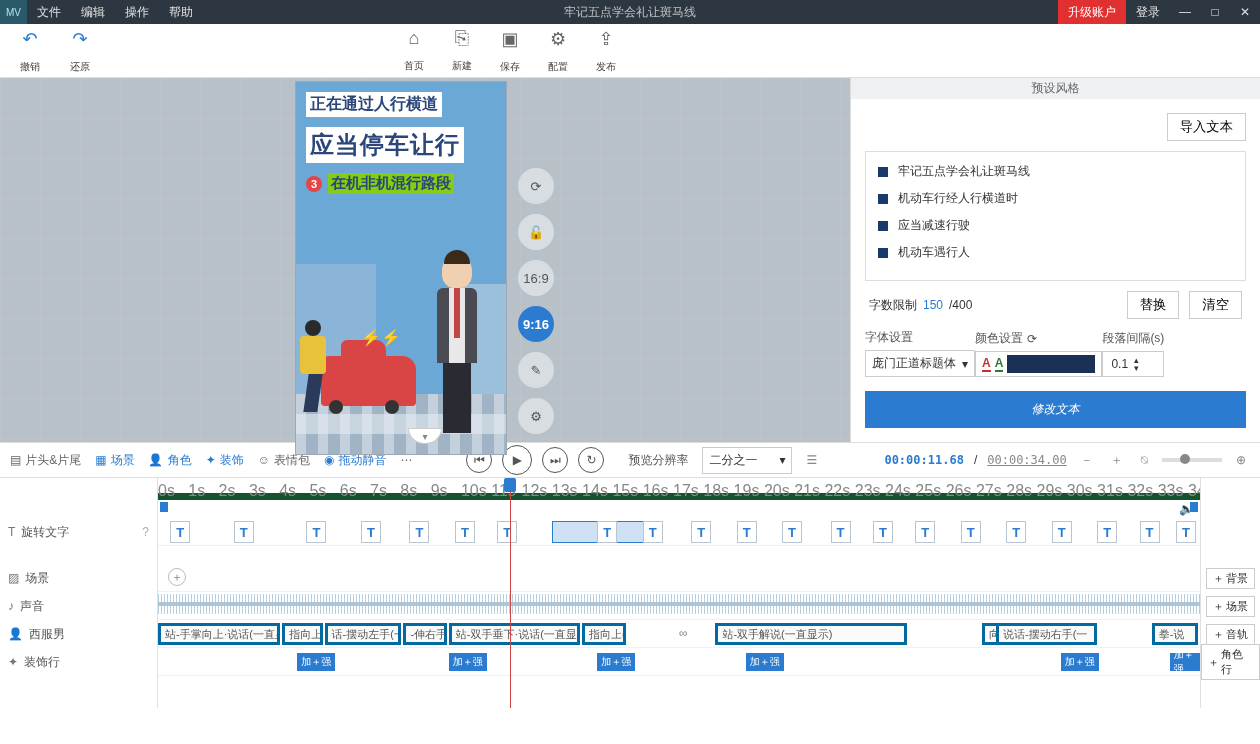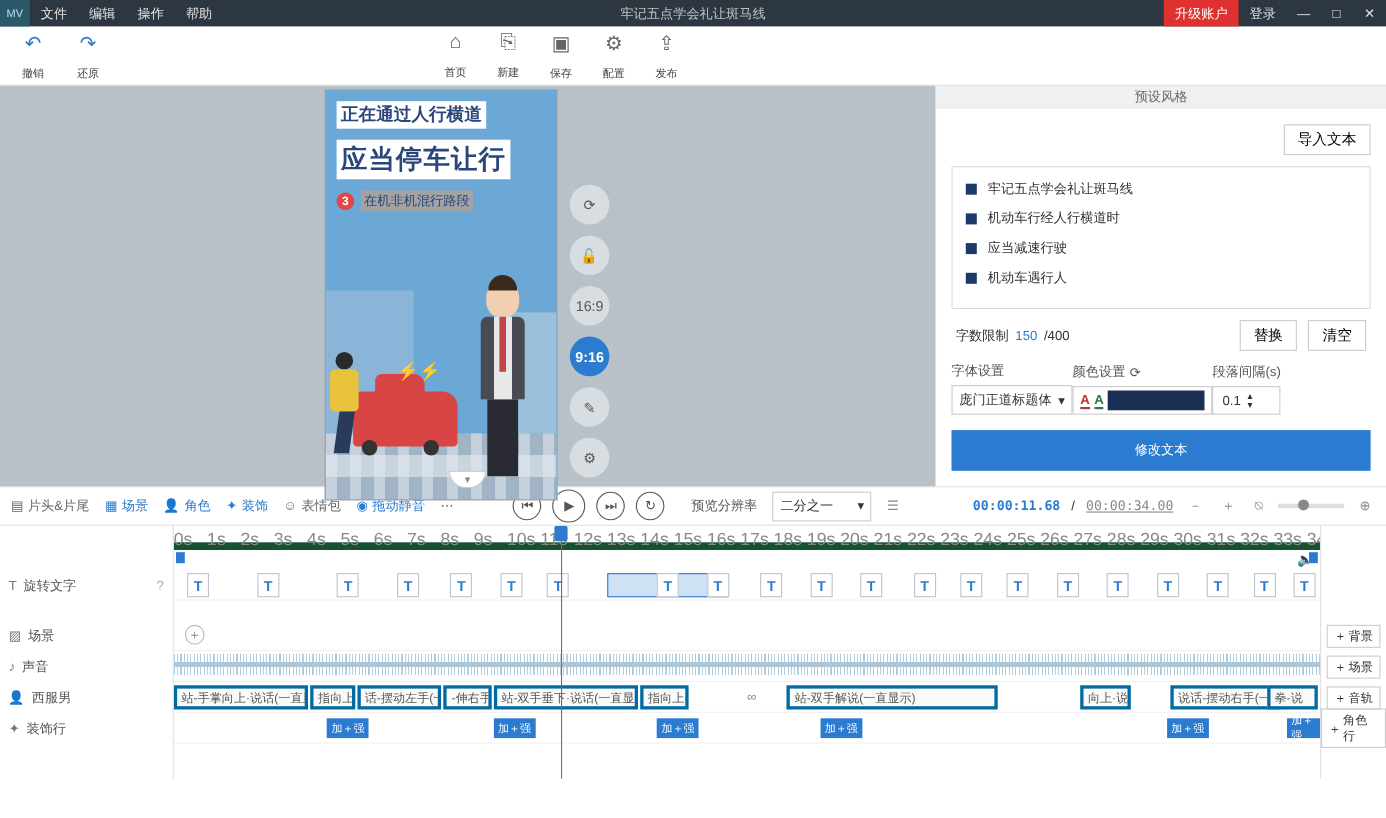--- a/index.html
+++ b/index.html
@@ -29,21 +29,21 @@
 .canvas-zone { flex:1; background:#b9c1c8; display:flex; align-items:flex-start; justify-content:center; position:relative; }
 .canvas-zone::before { content:""; position:absolute; inset:0;
  background-image:linear-gradient(#c5ccd3 1px,transparent 1px),linear-gradient(90deg,#c5ccd3 1px,transparent 1px);
  background-size:40px 40px; opacity:.35; }
 .stage-wrap { position:relative; display:flex; align-items:flex-start; }
 .stage { width:210px; height:372px; background:#6ba8d6; position:relative; margin-top:4px; box-shadow:0 0 0 1px #9ca8b2; overflow:hidden; }
 .stage .headline1 { font-weight:900; font-size:16px; color:#2a467a; background:#fff; margin:10px; padding:2px 4px; display:inline-block; }
 .stage .headline2 { font-weight:900; font-size:24px; color:#2a467a; background:#fff; margin:0 10px; padding:2px 4px; display:inline-block; letter-spacing:1px;}
 .stage .sub { margin:10px; display:flex; align-items:center; gap:6px; }
 .stage .badge { width:16px; height:16px; border-radius:50%; background:#e64545; color:#fff; display:flex; align-items:center; justify-content:center; font-size:11px; font-weight:bold; }
-.stage .subtxt { font-size:12px; font-weight:normal; color:#2a467a; background:#a3a3a3; padding:1px 3px; }
+.stage .subtxt { font-size:15px; font-weight:bold; color:#2a467a; background:#84cc16; padding:1px 3px; }
 .stage .scene { position:absolute; bottom:0; left:0; right:0; height:230px; }
 .road { position:absolute; bottom:0; left:0; right:0; height:60px; background:linear-gradient(#a0b4c5 0 20px,#c8d4de 20px 40px,#a0b4c5 40px 60px); }
 .road::after{content:"";position:absolute;top:0;left:0;right:0;height:100%;
  background:repeating-linear-gradient(90deg,#e8eef4 0 10px,transparent 10px 22px);opacity:.5;}
 .building1 { position:absolute; left:0; bottom:60px; width:80px; height:130px; background:#8ab5d8; }
 .building2 { position:absolute; right:0; bottom:60px; width:55px; height:110px; background:#9bc0dc; }
 .car { position:absolute; bottom:48px; left:25px; width:95px; height:50px; background:#d94545; border-radius:8px 14px 4px 4px; }
 .car::before{content:"";position:absolute;top:-16px;left:20px;width:45px;height:20px;background:#d94545;border-radius:6px 10px 0 0;}
 .car::after{content:"";position:absolute;bottom:-8px;left:8px;width:14px;height:14px;background:#333;border-radius:50%;box-shadow:56px 0 #333;}
 .bolt { position:absolute; top:-28px; left:40px; color:#d94545; font-size:16px;}
@@ -77,21 +77,21 @@
 .limit-row .blue { color:#2b7bd0; }
 .limit-row .actions { margin-left:auto; display:flex; gap:10px; }
 .settings-row { display:flex; align-items:flex-end; }
 .sgroup { display:flex; flex-direction:column; gap:4px; }
 .sgroup .lbl { font-size:12px; color:#555; display:flex; align-items:center; gap:4px;}
 .sel { border:1px solid #ccc; padding:4px 6px; display:flex; align-items:center; gap:6px; min-width:110px; justify-content:space-between; cursor:pointer;}
 .colorctl { display:flex; align-items:center; gap:4px; border:1px solid #ccc; padding:3px 6px;}
 .colorctl .Aicon{font-weight:bold;}
 .colorctl .swatch { width:88px; height:18px; background:#1a3055; }
 .spinner { border:1px solid #ccc; padding:4px 8px; display:flex; align-items:center; gap:6px; }
-.bigbtn { background:#2b7bd0; color:#fff; text-align:center; padding:10px 16px; cursor:pointer; margin-top:4px; }
+.bigbtn { background:#2b7bd0; color:#fff; text-align:center; padding:10px 16px; cursor:pointer; margin-top:4px;font-style:italic; }
 
 
 .tl-toolbar { height:36px; border-top:1px solid #ddd; border-bottom:1px solid #ddd; display:flex; align-items:center; padding:0 10px; gap:14px; background:#fff; }
 .tl-toolbar .titem { display:flex; align-items:center; gap:4px; color:#2b7bd0; cursor:pointer; font-size:12px;}
 .tl-toolbar .titem.gray { color:#666; }
 .tl-play { display:flex; align-items:center; gap:10px; margin-left:40px;}
 .tl-play .pbtn { width:26px; height:26px; border:1.5px solid #555; border-radius:50%; display:flex; align-items:center; justify-content:center; cursor:pointer; color:#555;}
 .tl-play .pbtn.big{width:30px;height:30px;}
 .tl-right { margin-left:auto; display:flex; align-items:center; gap:10px; }
 .tl-right .time1 { color:#2b7bd0; font-weight:bold; font-family:monospace;}
@@ -455,21 +455,21 @@
     <div class="trow-t" id="char-track">
         <div class="clip" style="left: 0px; width: 122.206px;">站-手掌向上·说话(一直显</div>
         <div class="clip" style="left: 124.206px; width: 40.4118px;">指向上(-</div>
         <div class="clip" style="left: 166.618px; width: 76.7647px;">话-摆动左手(一</div>
         <div class="clip" style="left: 245.382px; width: 43.4412px;">-伸右手-</div>
         <div class="clip" style="left: 290.824px; width: 131.294px;">站-双手垂下·说话(一直显</div>
         <div class="clip" style="left: 424.118px; width: 43.4412px;">指向上(-</div>
         <div class="clip" style="left: 557.412px; width: 191.882px;">站-双手解说(一直显示)</div>
         <span style="position: absolute; left: 521.059px; top: 6px; color: rgb(136, 136, 136);">∞</span>
         <div class="clip" style="left: 824px; width: 46.4706px;">向上·说</div>
-        <div class="clip" style="left: 906px; width: 101px;">说话-摆动右手(一</div>
+        <div class="clip" style="left: 838px; width: 101px;">说话-摆动右手(一</div>
         <div class="clip" style="left: 993.647px; width: 46.4706px;">拳-说</div>
       </div>
 
     <div class="trow-t" id="decor-track">
         <div class="zhu" style="left: 139.353px;">加＋强</div>
         <div class="zhu" style="left: 290.824px;">加＋强</div>
         <div class="zhu" style="left: 439.265px;">加＋强</div>
         <div class="zhu" style="left: 587.706px;">加＋强</div>
         <div class="zhu" style="left: 902.765px;">加＋强</div>
         <div class="zhu" style="left: 1011.82px;">加＋强</div>

